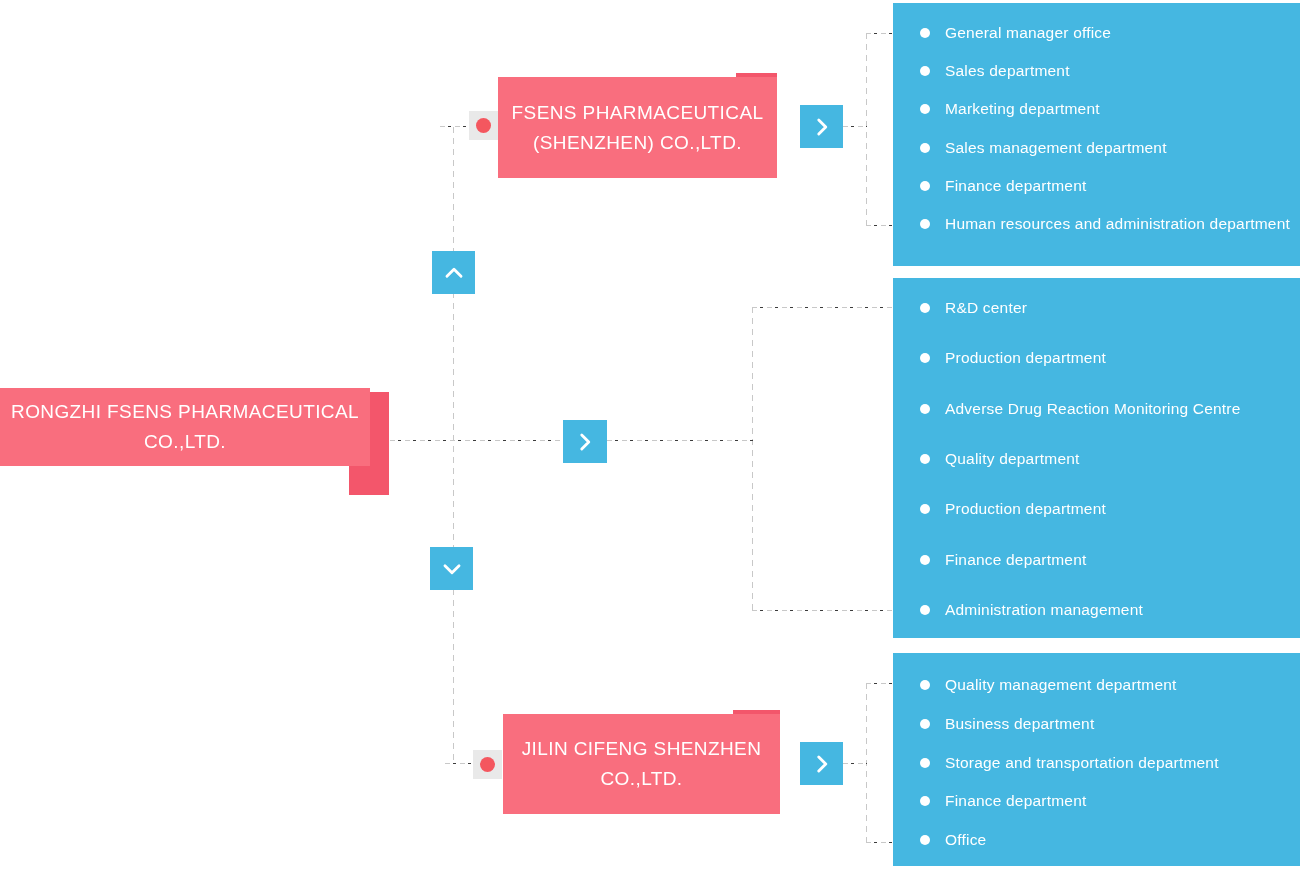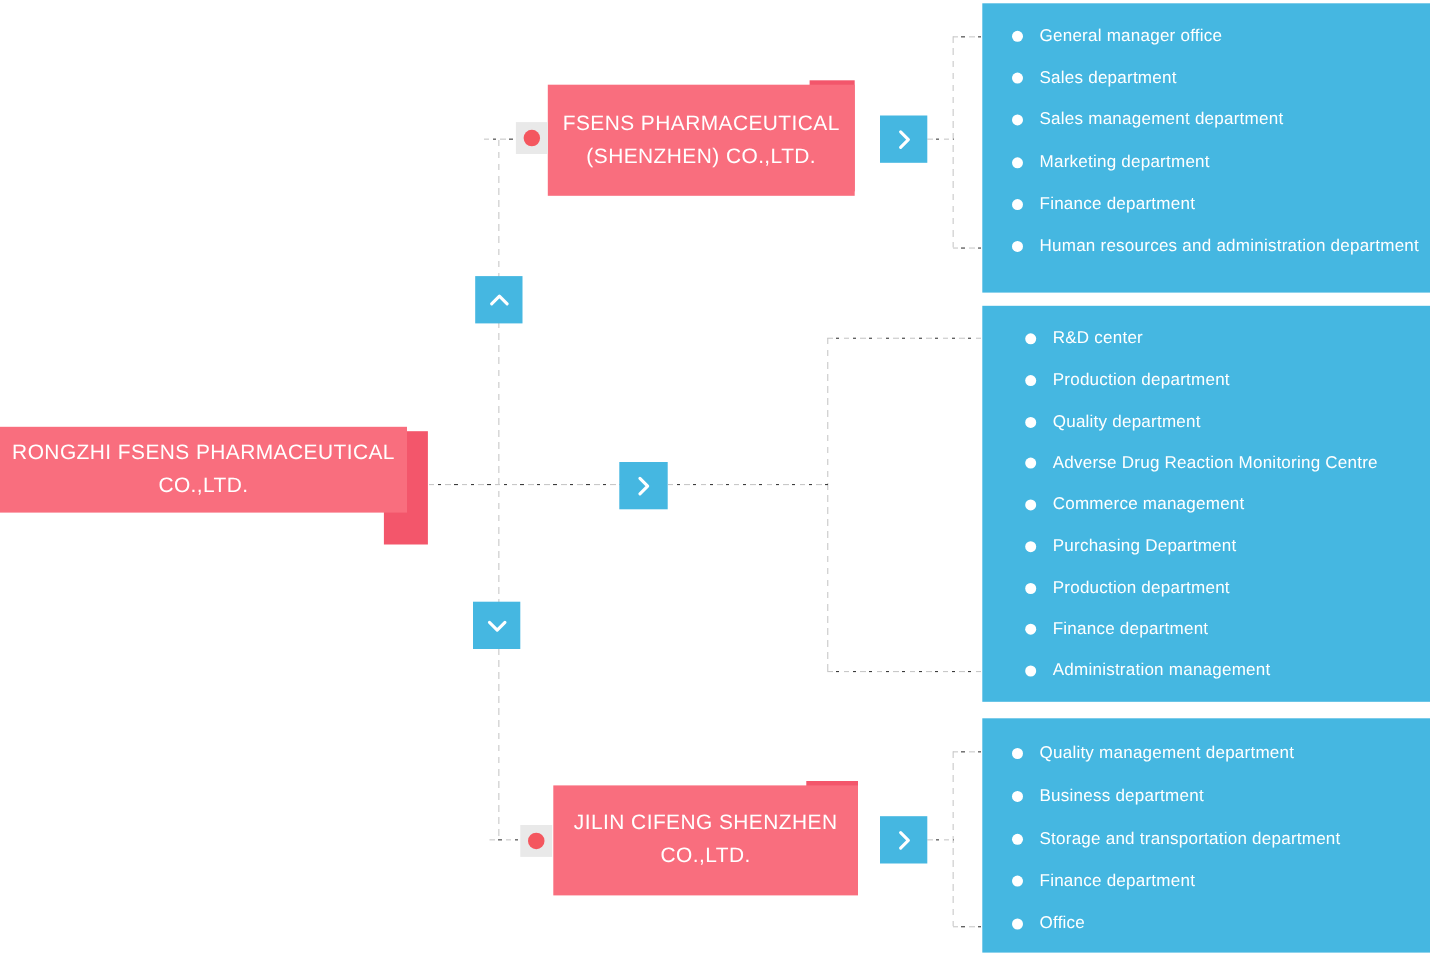--- a/index.html
+++ b/index.html
@@ -68,21 +68,21 @@
   .marker .dot{width:15px;height:15px;border-radius:50%;background:var(--dot-red);}
   #marker-top{left:469px;top:111px;}
   #marker-bottom{left:473px;top:750px;}
   
   .panel{
     position:absolute;left:893px;width:407px;background:var(--blue);
     color:var(--text-white);display:flex;flex-direction:column;
     justify-content:space-between;box-sizing:border-box;
   }
   #panel-top{top:3px;height:263px;padding:20px 8px 32px 0;}
-  #panel-mid{top:278px;height:360px;padding:20px 8px 18px 12px;}
+  #panel-mid{top:278px;height:360px;padding:20px 8px 18px 0;}
   #panel-bottom{top:653px;height:213px;padding:22px 8px 16px 0;}
   .dept{
     display:flex;align-items:center;gap:15px;height:20px;
     padding-left:27px;font-size:15.5px;letter-spacing:.2px;
   }
   .bullet{width:10px;height:10px;border-radius:50%;background:#ffffff;flex:none;}
 </style>
 </head>
 <body>
 
@@ -177,63 +177,55 @@
     <div class="dept">
         <span class="bullet"></span>
         <span>General manager office</span>
       </div>
     <div class="dept">
         <span class="bullet"></span>
         <span>Sales department</span>
       </div>
     <div class="dept">
         <span class="bullet"></span>
+        <span>Marketing department</span>
+      </div>
+    <div class="dept">
+        <span class="bullet"></span>
         <span>Sales management department</span>
       </div>
     <div class="dept">
         <span class="bullet"></span>
-        <span>Marketing department</span>
-      </div>
-    <div class="dept">
-        <span class="bullet"></span>
         <span>Finance department</span>
       </div>
     <div class="dept">
         <span class="bullet"></span>
         <span>Human resources and administration department</span>
       </div>
   </div>
 
   <div class="panel" id="panel-mid">
     <div class="dept">
         <span class="bullet"></span>
         <span>R&amp;D center</span>
       </div>
     <div class="dept">
         <span class="bullet"></span>
         <span>Production department</span>
       </div>
     <div class="dept">
         <span class="bullet"></span>
+        <span>Adverse Drug Reaction Monitoring Centre</span>
+      </div>
+    <div class="dept">
+        <span class="bullet"></span>
         <span>Quality department</span>
       </div>
     <div class="dept">
         <span class="bullet"></span>
-        <span>Adverse Drug Reaction Monitoring Centre</span>
-      </div>
-    <div class="dept">
-        <span class="bullet"></span>
-        <span>Commerce management</span>
-      </div>
-    <div class="dept">
-        <span class="bullet"></span>
-        <span>Purchasing Department</span>
-      </div>
-    <div class="dept">
-        <span class="bullet"></span>
         <span>Production department</span>
       </div>
     <div class="dept">
         <span class="bullet"></span>
         <span>Finance department</span>
       </div>
     <div class="dept">
         <span class="bullet"></span>
         <span>Administration management</span>
       </div>

